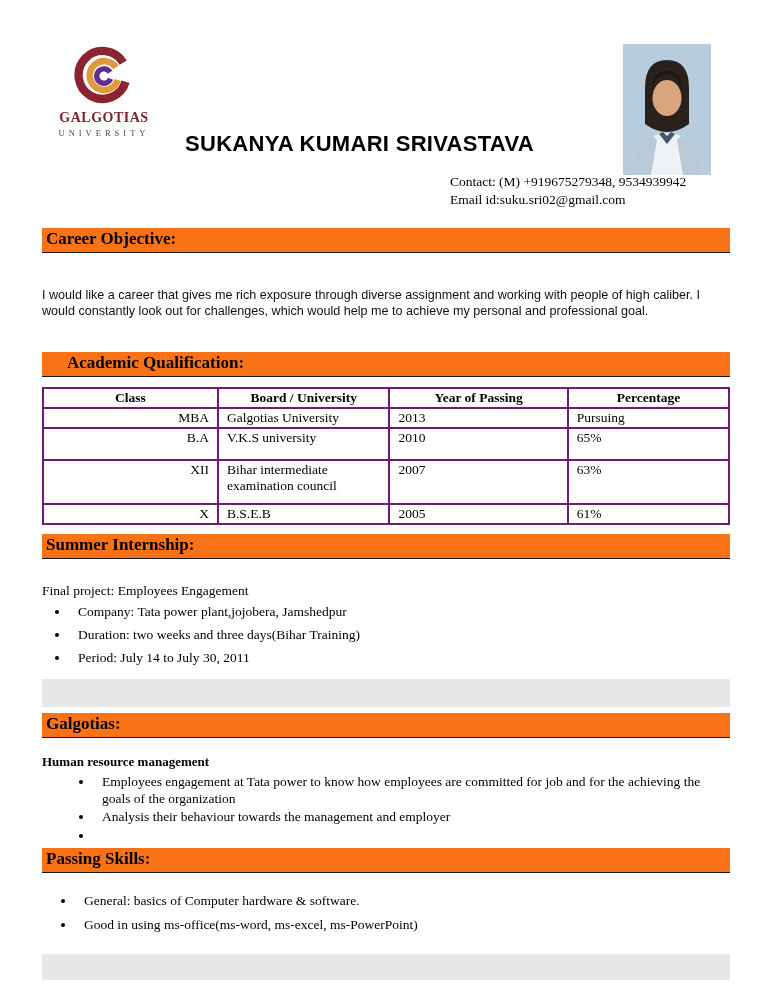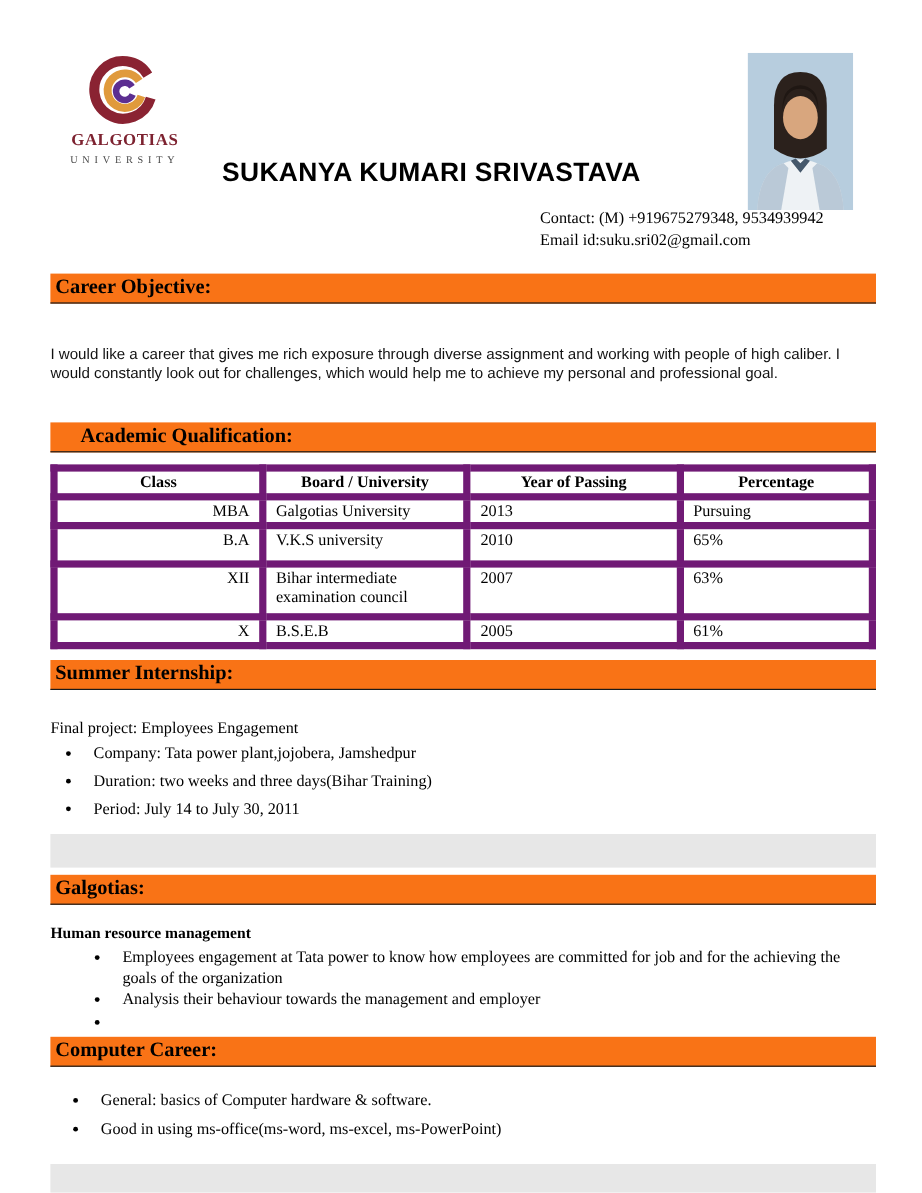--- a/index.html
+++ b/index.html
@@ -14,21 +14,21 @@
         font-weight:bold;font-size:22px;letter-spacing:.3px;white-space:nowrap;}
   .photo{position:absolute;left:623px;top:44px;width:88px;height:131px;display:block;}
   .contact{position:absolute;left:450px;top:173px;font-size:13.5px;line-height:1.32;}
   .content{padding:0 38px 0 42px;}
   .sec-bar{background:#f97316;border-bottom:1.5px solid #191919;font-weight:bold;
            font-size:17px;padding:1px 4px 3px;}
   .objective{margin:34px 0 0 0;font-family:"Liberation Sans",sans-serif;font-size:12.6px;
              line-height:1.3;color:#111;}
   .sec-academic{margin-top:32px;padding-left:25px;}
   .qual-table{width:100%;border-collapse:collapse;margin-top:10px;font-size:13.5px;}
-  .qual-table th,.qual-table td{border:6px solid #701a75;padding:1px 8px;vertical-align:top;text-align:left;}
+  .qual-table th,.qual-table td{border:2px solid #701a75;padding:1px 8px;vertical-align:top;text-align:left;}
   .qual-table th{text-align:center;}
   .qual-table td.center{text-align:right;}
   tr.row-tall{height:32px;}
   tr.row-taller{height:44px;}
   .sec-internship{margin-top:9px;}
   .intro-line{margin-top:24px;font-size:13.5px;}
   ul.bullets{margin:5px 0 0 28px;padding:0;font-size:13.5px;}
   ul.bullets li{margin-bottom:6px;padding-left:8px;min-height:17px;line-height:1.25;}
   .gray-block{background:#e7e7e7;}
   .block-1{height:28px;margin-top:12px;}
@@ -141,21 +141,21 @@
     <div class="sec-bar sec-projects">Galgotias:</div>
 
     <div class="proj-subtitle">Human resource management</div>
 
     <ul class="bullets indent-2">
       <li>Employees engagement at Tata power to know how employees are committed for job and for the achieving the goals of the organization</li>
       <li>Analysis their behaviour towards the management and employer</li>
       <li></li>
     </ul>
 
-    <div class="sec-bar sec-skills">Computer Career:</div>
+    <div class="sec-bar sec-skills">Passing Skills:</div>
 
     <ul class="bullets skills">
       <li>General: basics of Computer hardware &amp; software.</li>
       <li>Good in using ms-office(ms-word, ms-excel, ms-PowerPoint)</li>
     </ul>
 
     <div class="gray-block block-2"></div>
 
   </div>
 </div>

